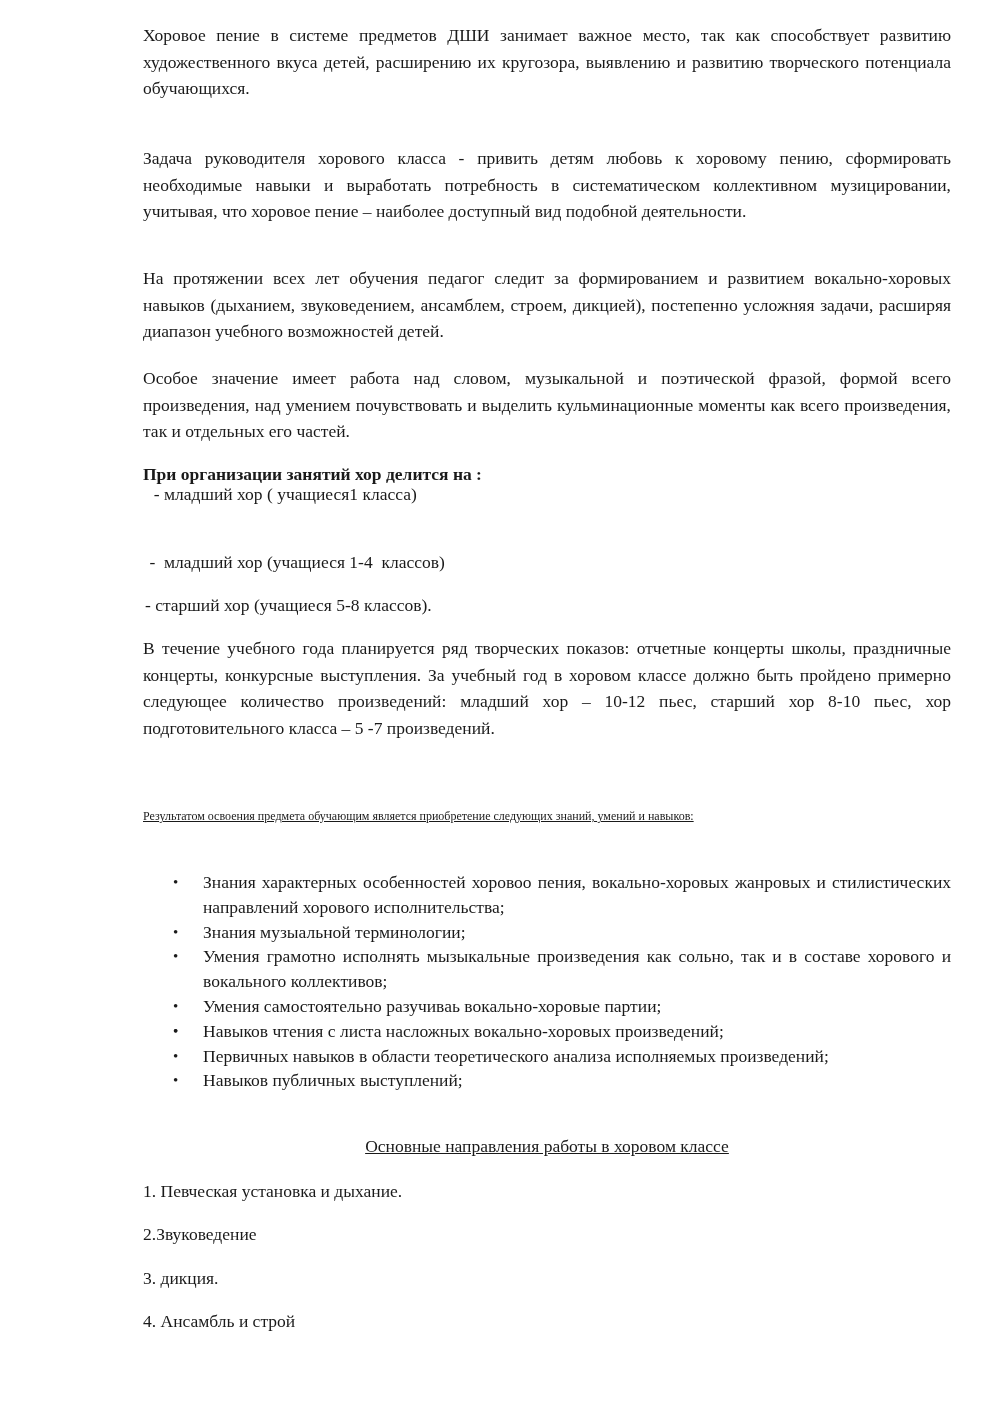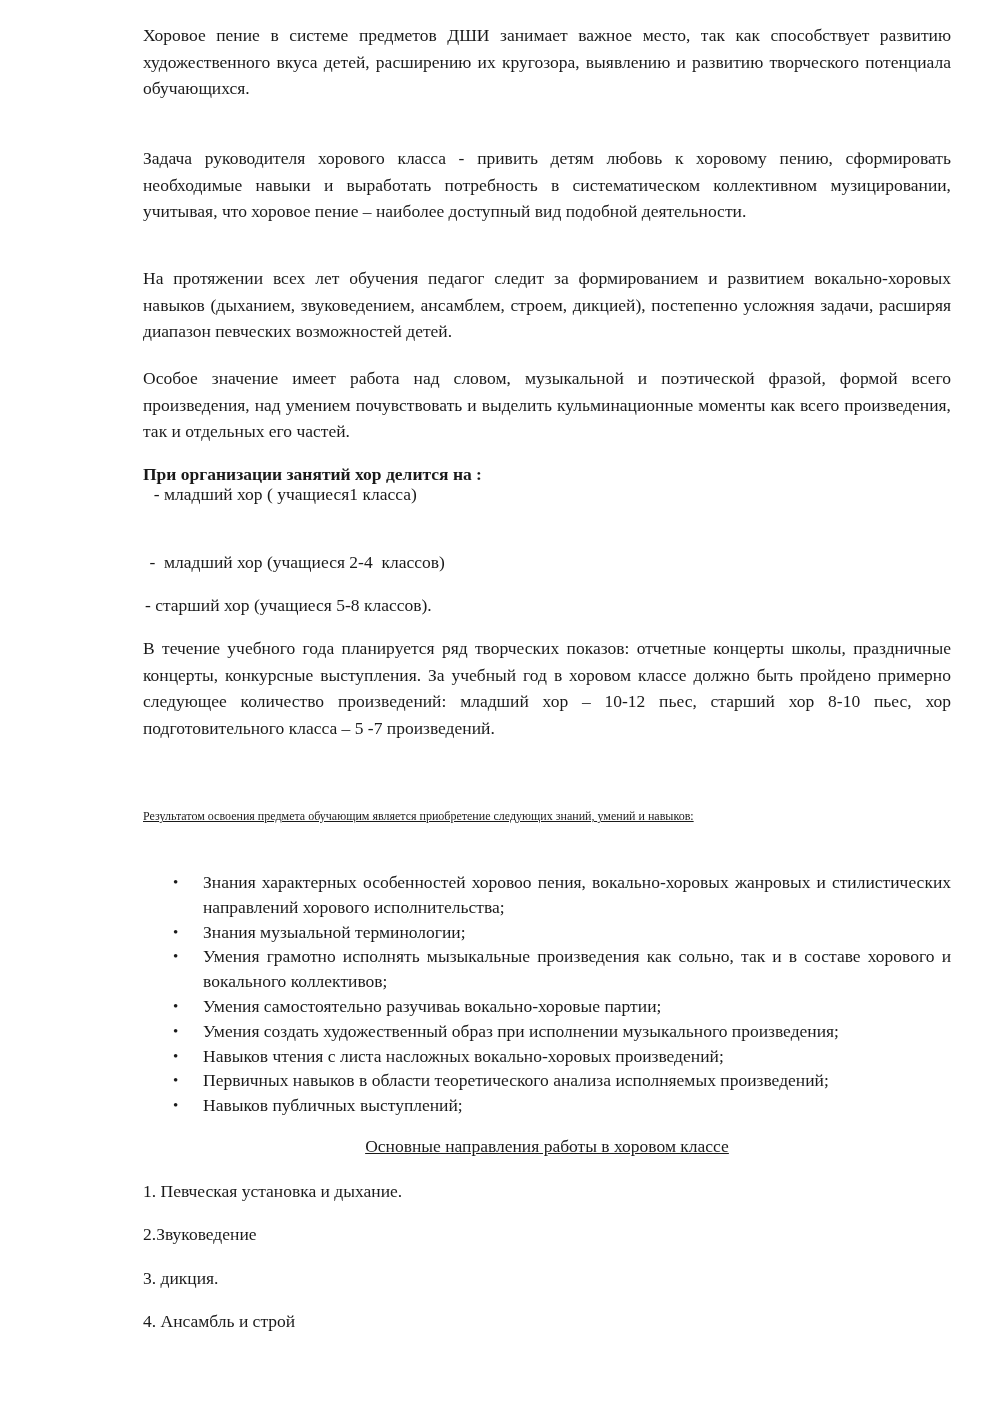--- a/index.html
+++ b/index.html
@@ -19,38 +19,38 @@
                   font-size: 17.5px; line-height: 26px; text-decoration: underline; }
   .num { position: absolute; left: 143px; font-size: 17.5px; line-height: 26px; text-align: center; }
 </style>
 </head>
 <body>
 
 <div class="page">
 
   <p class="p" style="top:22px;">Хоровое пение в системе предметов ДШИ занимает важное место, так как способствует развитию  художественного вкуса детей,  расширению их кругозора, выявлению и развитию творческого потенциала обучающихся.</p>
   <p class="p" style="top:145px;">Задача руководителя хорового класса -   привить детям любовь к хоровому пению, сформировать необходимые навыки и выработать потребность в систематическом коллективном музицировании, учитывая, что хоровое пение – наиболее доступный вид подобной деятельности.</p>
-  <p class="p" style="top:265px;">На протяжении всех лет обучения педагог следит за формированием и развитием вокально-хоровых навыков (дыханием, звуковедением, ансамблем, строем, дикцией), постепенно усложняя задачи, расширяя диапазон певческих возможностей детей.</p>
+  <p class="p" style="top:265px;">На протяжении всех лет обучения педагог следит за формированием и развитием вокально-хоровых навыков (дыханием, звуковедением, ансамблем, строем, дикцией), постепенно усложняя задачи, расширяя диапазон учебного возможностей детей.</p>
   <p class="p" style="top:365px;">Особое значение имеет работа над словом, музыкальной и поэтической фразой, формой всего произведения, над умением почувствовать и выделить кульминационные моменты как всего произведения, так и отдельных его частей.</p>
   <p class="p left" style="top:461px;">При организации занятий хор делится на :</p>
 
   <p class="dash" style="left:145px; top:481px;">  - младший хор ( учащиеся1 класса)</p>
-  <p class="dash" style="left:145px; top:549px;"> -  младший хор (учащиеся 2-4  классов)</p>
+  <p class="dash" style="left:145px; top:549px;"> -  младший хор (учащиеся 1-4  классов)</p>
   <p class="dash" style="left:145px; top:592px;">- старший хор (учащиеся 5-8 классов).</p>
 
   <p class="p" style="top:635px;">В течение учебного года планируется ряд творческих показов: отчетные концерты школы, праздничные концерты, конкурсные выступления.  За учебный год в хоровом классе должно быть пройдено примерно следующее количество произведений: младший хор – 10-12 пьес, старший хор 8-10 пьес,  хор подготовительного класса – 5 -7 произведений.</p>
 
   <p class="ul-title" style="top:803px;">       Результатом  освоения предмета обучающим является приобретение следующих знаний, умений и навыков: </p>
 
   <ul class="bullets">
     <li><span class="bdot">•</span><span>Знания характерных особенностей хоровоо пения, вокально-хоровых жанровых и стилистических направлений хорового исполнительства;</span></li>
     <li><span class="bdot">•</span><span>Знания музыальной терминологии;</span></li>
     <li><span class="bdot">•</span><span> Умения грамотно исполнять мызыкальные произведения как сольно, так и в составе хорового и вокального коллективов;</span></li>
     <li><span class="bdot">•</span><span> Умения самостоятельно разучиваь вокально-хоровые партии;</span></li>
-    <li><span class="bdot">•</span><span>Умения создать художественный образ при исполнении музыкального произведения;</span></li>
+    <li><span class="bdot">•</span></li>
     <li><span class="bdot">•</span><span> Навыков чтения с листа насложных вокально-хоровых произведений;</span></li>
     <li><span class="bdot">•</span><span> Первичных навыков в области теоретического анализа исполняемых произведений;</span></li>
     <li><span class="bdot">•</span><span> Навыков публичных выступлений;</span></li>
   </ul>
 
   <div class="center-title">Основные направления работы в хоровом классе</div>
 
   <div class="num" style="top:1178px;">1. Певческая установка и дыхание.</div>
   <div class="num" style="top:1221px;">2.Звуковедение</div>
   <div class="num" style="top:1265px;">3. дикция.</div>

